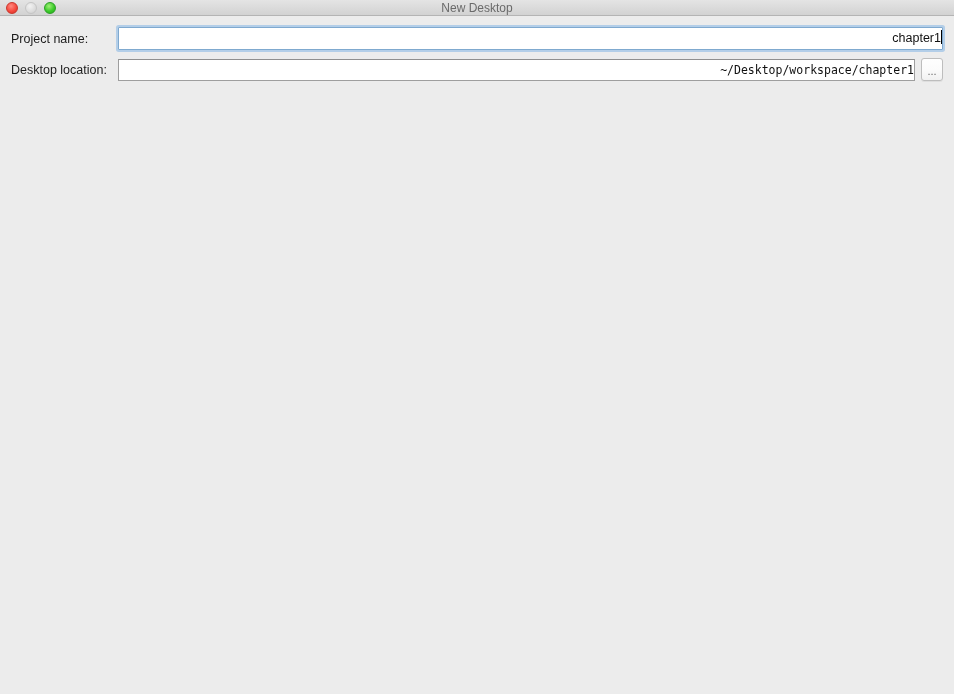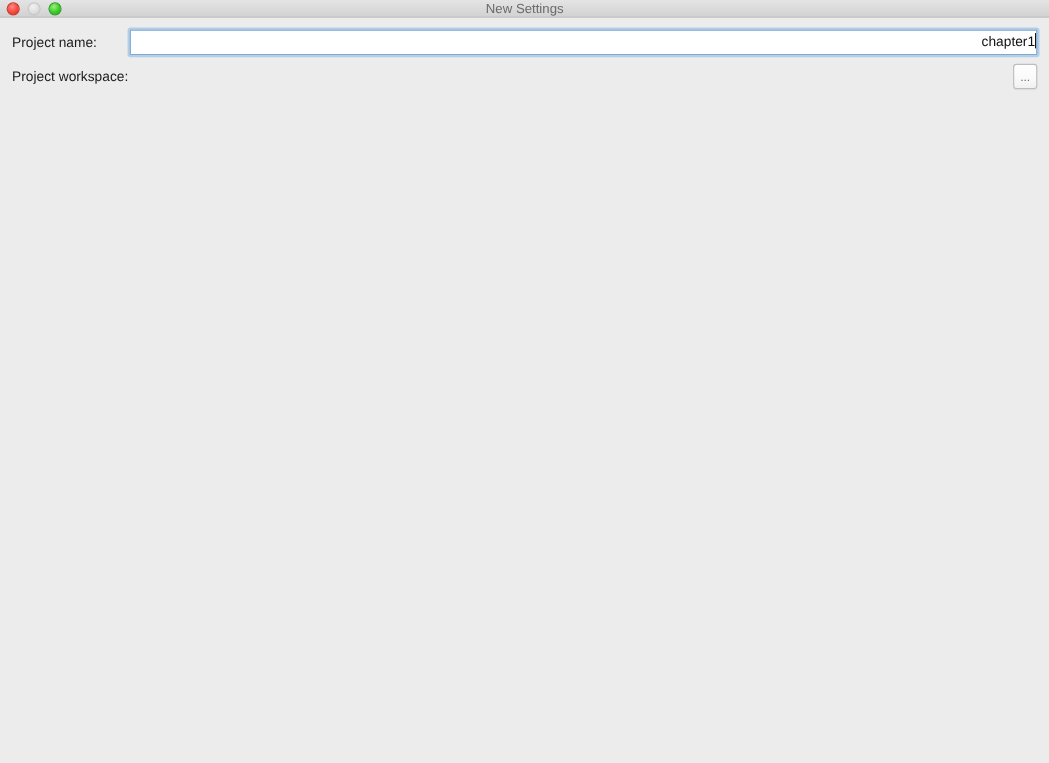--- a/index.html
+++ b/index.html
@@ -206,30 +206,31 @@
 <body>
 
 <div class="dialog">
 
   <div class="titlebar">
     <div class="traffic-lights">
       <div class="light close"></div>
       <div class="light minimize"></div>
       <div class="light zoom"></div>
     </div>
-    <div class="title-text">New Settings</div>
+    <div class="title-text">New Desktop</div>
   </div>
 
   <div class="form-row row-name">
     <div class="field-label">Project name:</div>
     <div class="input-name-display"><span>chapter1</span><span class="name-caret"></span></div>
   </div>
 
   <div class="form-row row-location">
-    <div class="field-label">Project workspace:</div>
+    <div class="field-label">Desktop location:</div>
+    <div class="input-location"><span>~/Desktop/workspace/chapter1</span></div>
     <div class="browse-button">...</div>
   </div>
 
 
   <div class="bottom-bar">
     
     
     
     
   </div>

